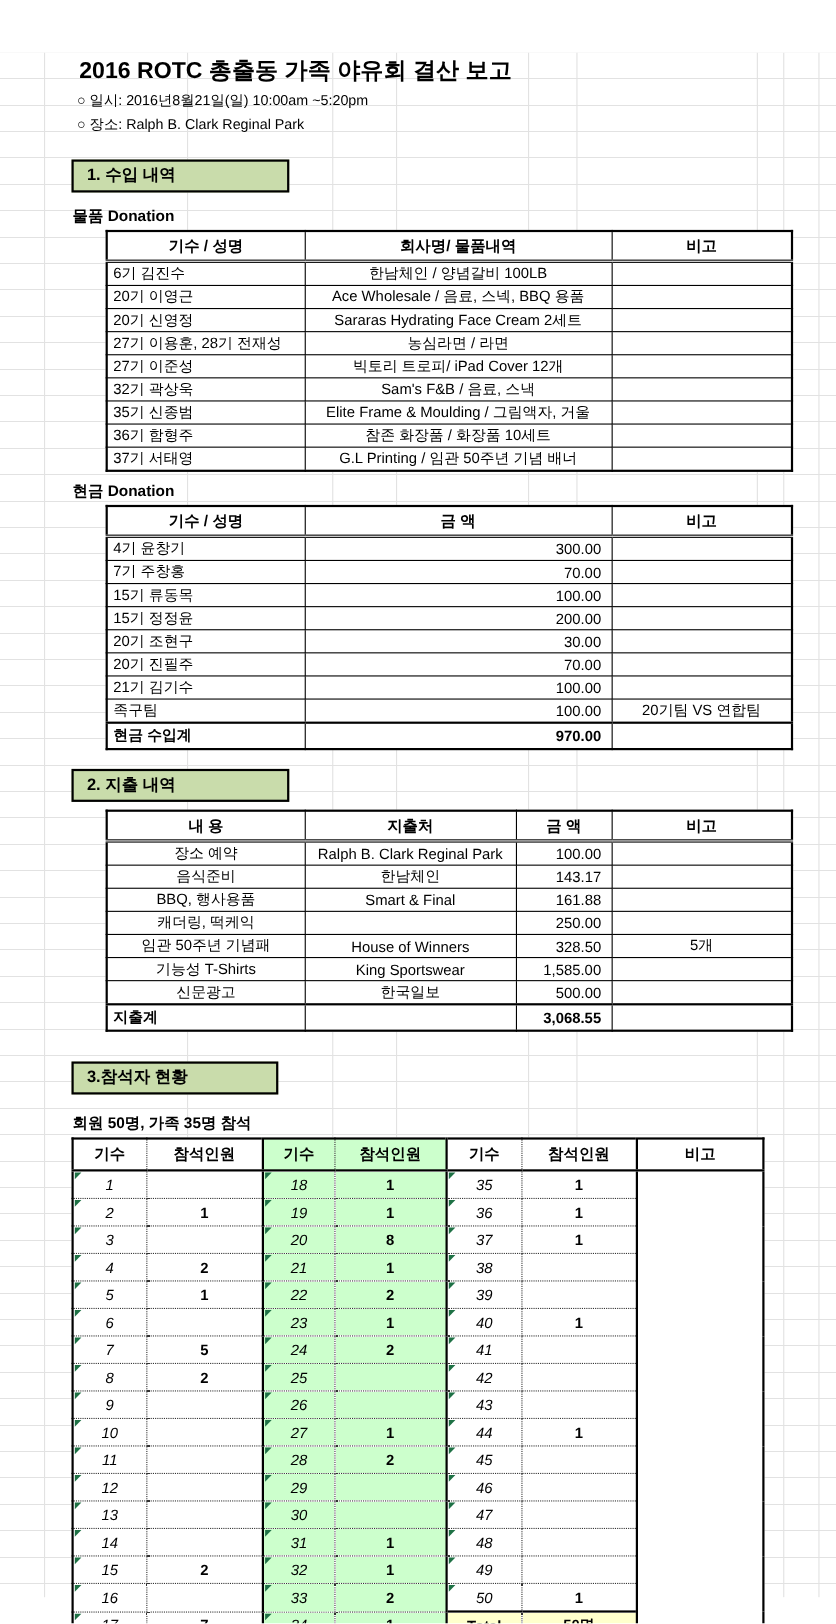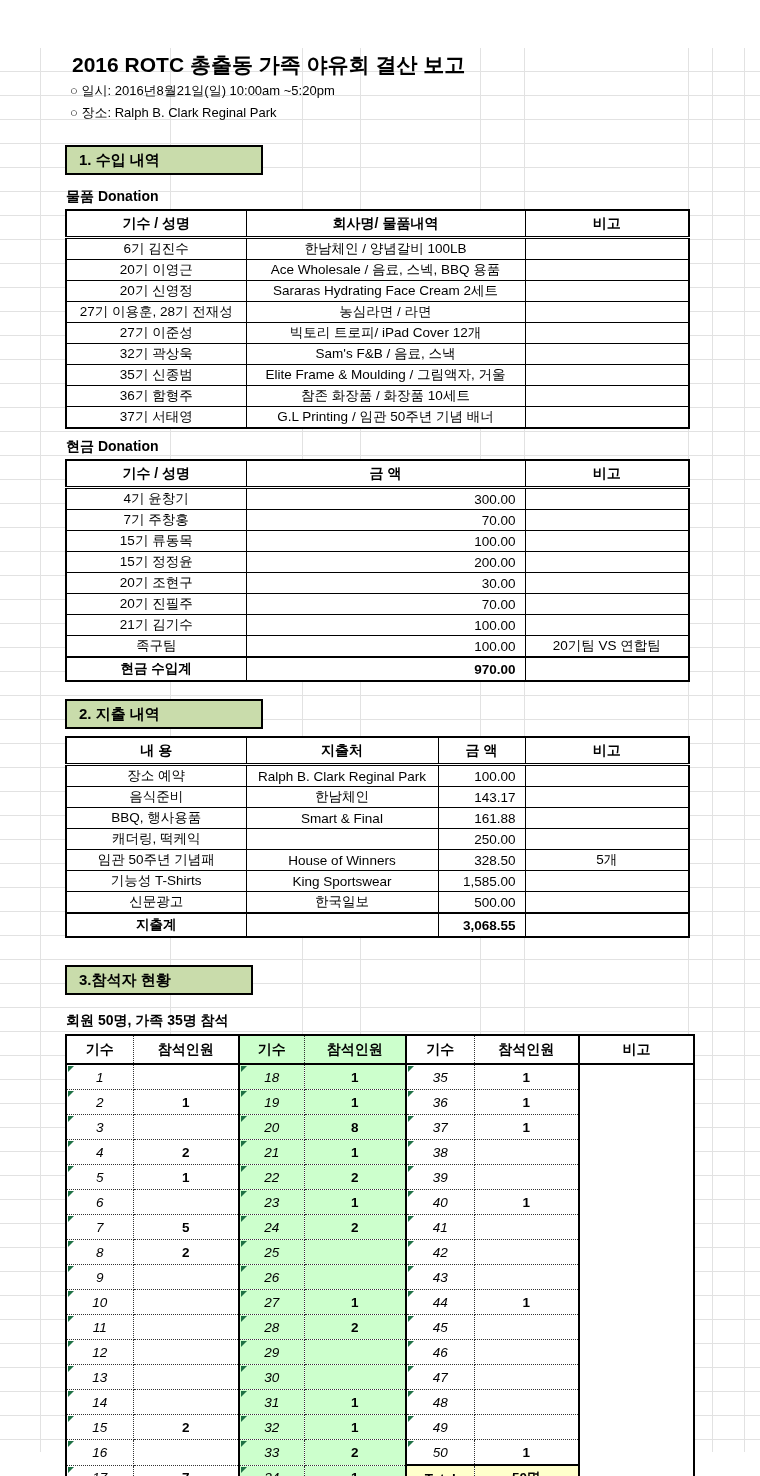--- a/index.html
+++ b/index.html
@@ -14,25 +14,25 @@
   .title{margin:50px 0 0 72px;font-size:21px;font-weight:bold;line-height:30px;}
   .infoline{margin:0 0 0 70px;font-size:13px;line-height:22px;}
 
   .secbox{margin-left:65px;width:182px;height:26px;background:var(--secbg);
           border:2px solid #000;font-size:15px;font-weight:bold;line-height:26px;
           padding-left:12px;box-sizing:content-box;}
   .secbox.narrow{width:172px;}
   .subtitle{margin:13px 0 3px 66px;font-size:14px;font-weight:bold;}
 
   table{border-collapse:collapse;table-layout:fixed;background:#fff;}
-  .rtable{margin-left:65px;width:623px;border:2px solid #000;font-size:13.5px;}
+  .rtable{margin-left:96px;width:623px;border:2px solid #000;font-size:13.5px;}
   .rtable th{border:1px solid #000;border-bottom:3px double #000;height:25px;
              font-size:14px;font-weight:bold;text-align:center;padding:0 4px;overflow:hidden;}
   .rtable td{border:1px solid #000;height:20px;padding:0 5px;overflow:hidden;white-space:nowrap;}
-  .c-center{text-align:center;}
+  .c-center{text-align:left;}
   .c-left{text-align:center;}
   .c-amount{text-align:right;padding-right:9px !important;}
   .total-row td{border-top:2px solid #000;font-weight:bold;height:22px;}
 
   .atable{margin-left:65px;width:628px;border:2px solid #000;font-size:13.5px;margin-top:4px;}
   .atable th{border:1px dotted #333;border-bottom:2px solid #000;height:25px;
              font-size:14px;font-weight:bold;text-align:center;}
   .atable td{border:1px dotted #333;height:22px;text-align:center;overflow:hidden;}
   .b-l2{border-left:2px solid #000 !important;}
   .gisu{font-style:italic;position:relative;}

